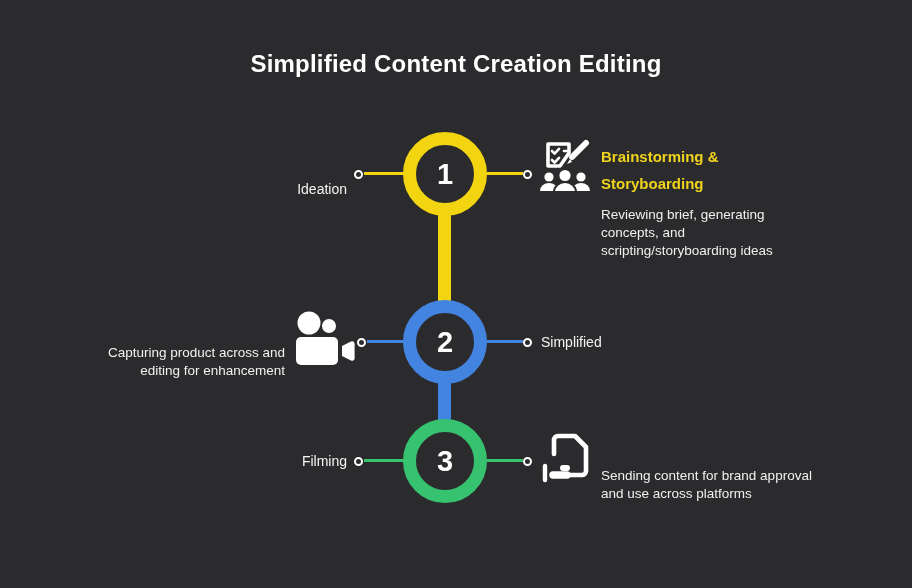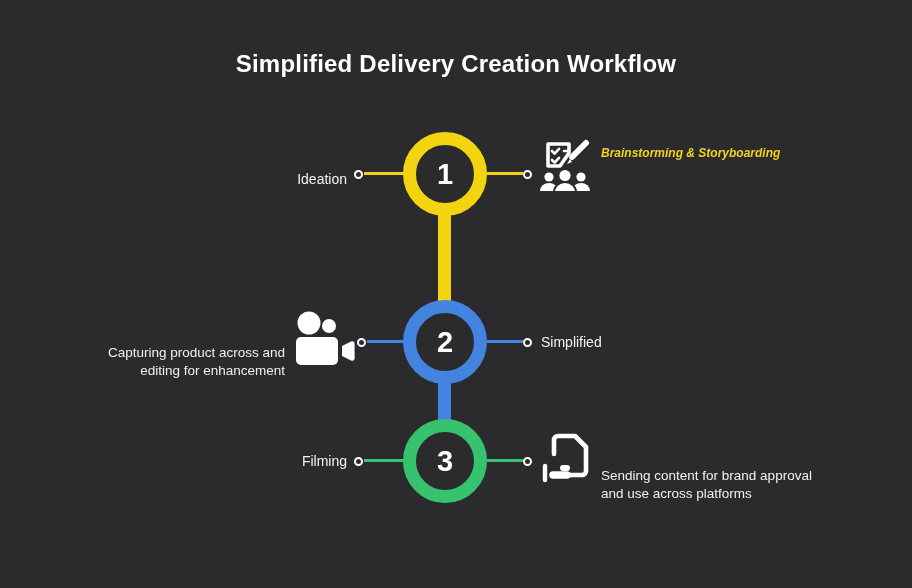--- a/index.html
+++ b/index.html
@@ -28,40 +28,40 @@
   .hline.blue{background:#4384e1;}
   .hline.green{background:#36c26e;}
   .ring{position:absolute;width:5px;height:5px;border:2px solid #ffffff;border-radius:50%;
         background:transparent;z-index:2;}
 
   
   .side-label{position:absolute;color:#f3f3f3;font-size:14px;line-height:18px;}
   .right-align{text-align:right;}
 
   
-  .heading{position:absolute;font-size:12px;font-weight:700;line-height:20px;margin:0;font-style:italic;}
+  .heading{position:absolute;font-size:15px;font-weight:700;line-height:27px;margin:0;}
   .heading.yellow{color:#efd31d;}
   .heading.blue{color:#4c87e8;}
   .heading.green{color:#2fc380;}
   .desc{position:absolute;color:#f0f0f0;font-size:13.5px;line-height:18px;margin:0;}
 
   .icon{position:absolute;z-index:2;line-height:0;}
   .icon svg{display:block;}
 </style>
 </head>
 <body>
 
 <div class="canvas">
 
-  <h1 class="title">Simplified Delivery Creation Workflow</h1>
+  <h1 class="title">Simplified Content Creation Editing</h1>
 
   <div class="vbar yellow" style="left:438px;top:174px;height:168px;"></div>
   <div class="vbar blue" style="left:438px;top:342px;height:119px;"></div>
 
-  <div class="side-label right-align" style="left:245px;top:170px;width:102px;">
+  <div class="side-label right-align" style="left:245px;top:180px;width:102px;">
     <span>Ideation</span>
   </div>
   <div class="ring" style="left:354px;top:170px;"></div>
   <div class="hline yellow" style="left:364px;top:172px;width:41px;"></div>
 
   <div class="node yellow" style="left:403px;top:132px;">
     <span class="num">1</span>
   </div>
 
   <div class="hline yellow" style="left:487px;top:172px;width:36px;"></div>
@@ -83,20 +83,21 @@
       <circle cx="27" cy="36.5" r="5.6" fill="#ffffff"></circle>
       <circle cx="43" cy="38" r="4.6" fill="#ffffff"></circle>
 
       <path d="M2 52 a9 8 0 0 1 18 0 z" fill="#ffffff"></path>
       <path d="M34 52 a9 8 0 0 1 18 0 z" fill="#ffffff"></path>
       <path d="M16 53 a11 10 0 0 1 22 0 z" fill="#ffffff" stroke="#2b2b2d" stroke-width="2"></path>
     </svg>
   </span>
 
   <p class="heading yellow" style="left:601px;top:143px;width:188px;">Brainstorming &amp; Storyboarding</p>
+  <p class="desc" style="left:601px;top:206px;width:188px;">Reviewing brief, generating concepts, and scripting/storyboarding ideas</p>
 
   <span class="icon" style="left:294px;top:310px;">
     <svg width="64" height="58" viewBox="0 0 64 58" fill="none">
       <circle cx="15" cy="13" r="11.5" fill="#ffffff"></circle>
       <circle cx="35" cy="16" r="7" fill="#ffffff"></circle>
       <rect x="2" y="27" width="42" height="28" rx="5" fill="#ffffff"></rect>
       <path d="M48 36 l9 -4.5 a2.5 2.5 0 0 1 3.6 2.2 v14.6 a2.5 2.5 0 0 1 -3.6 2.2 l-9 -4.5 z" fill="#ffffff"></path>
     </svg>
   </span>
 

